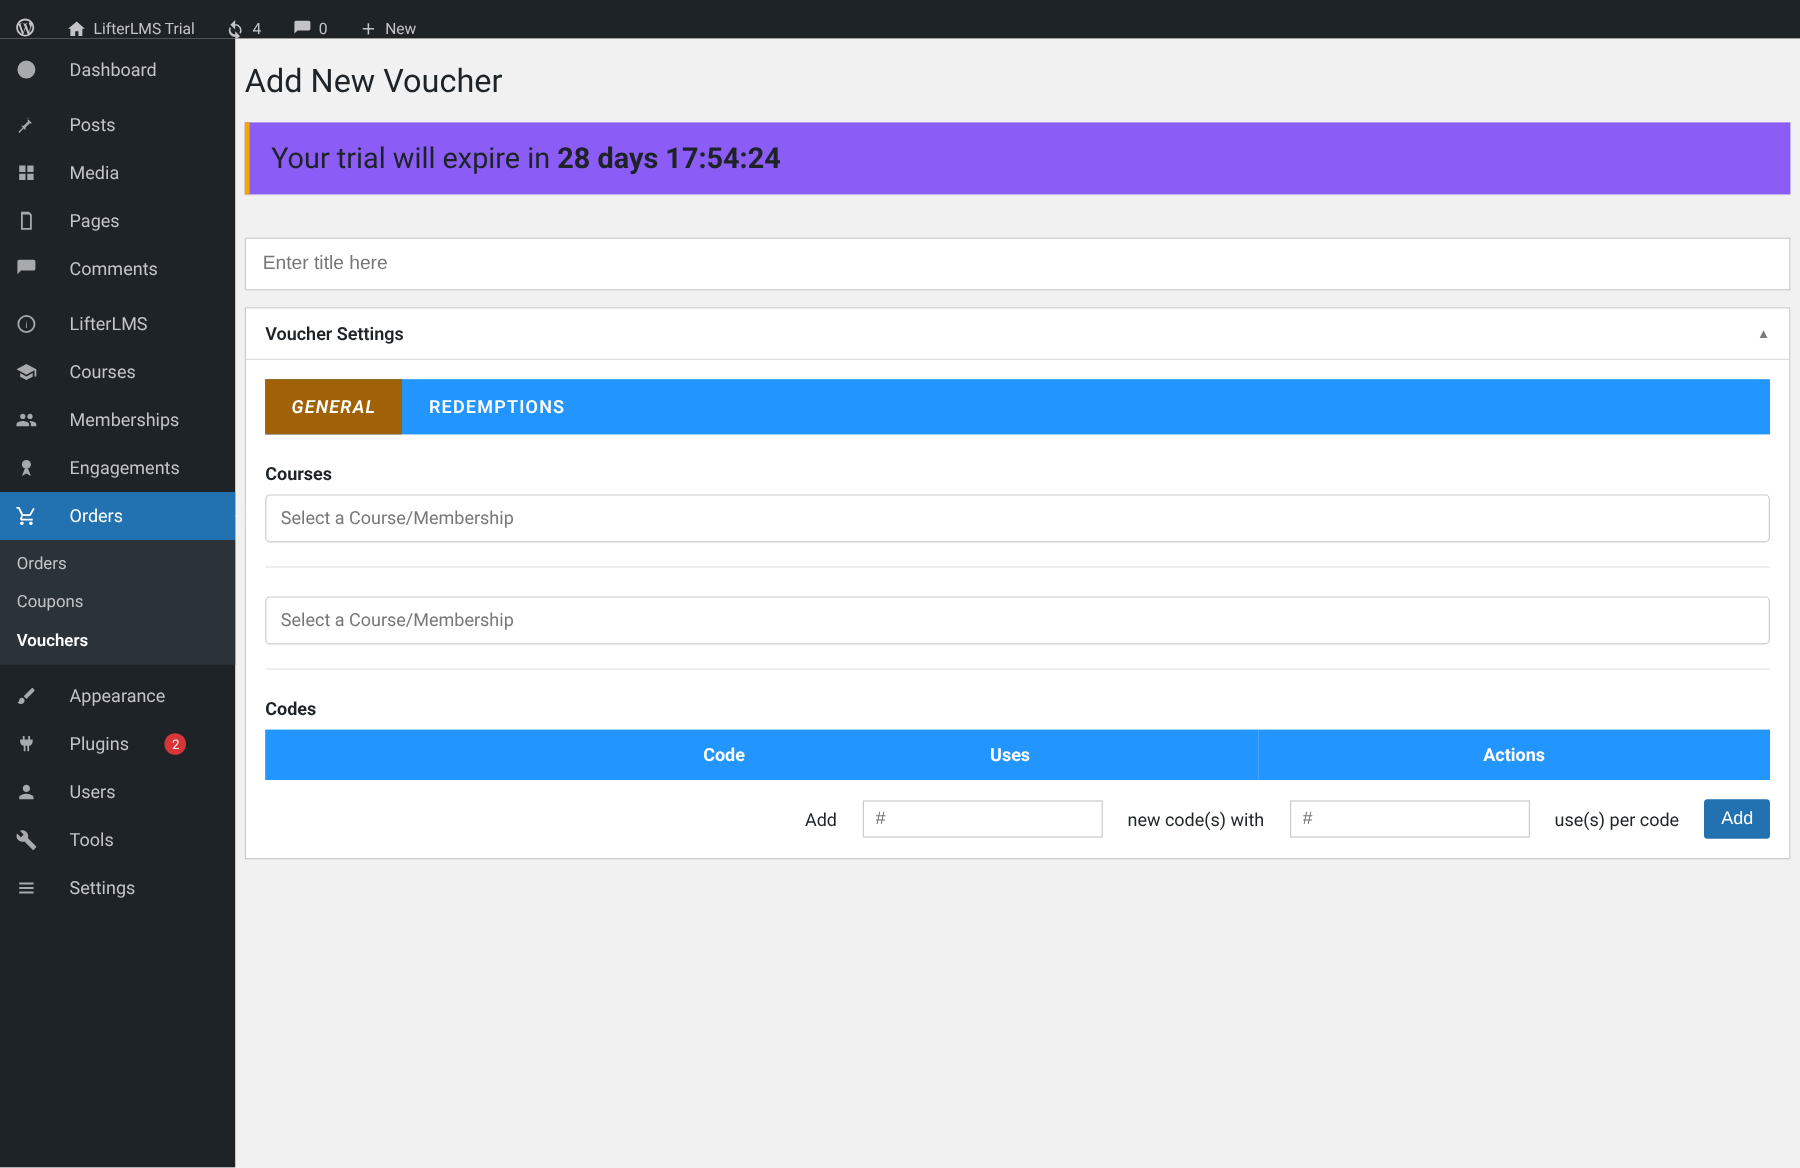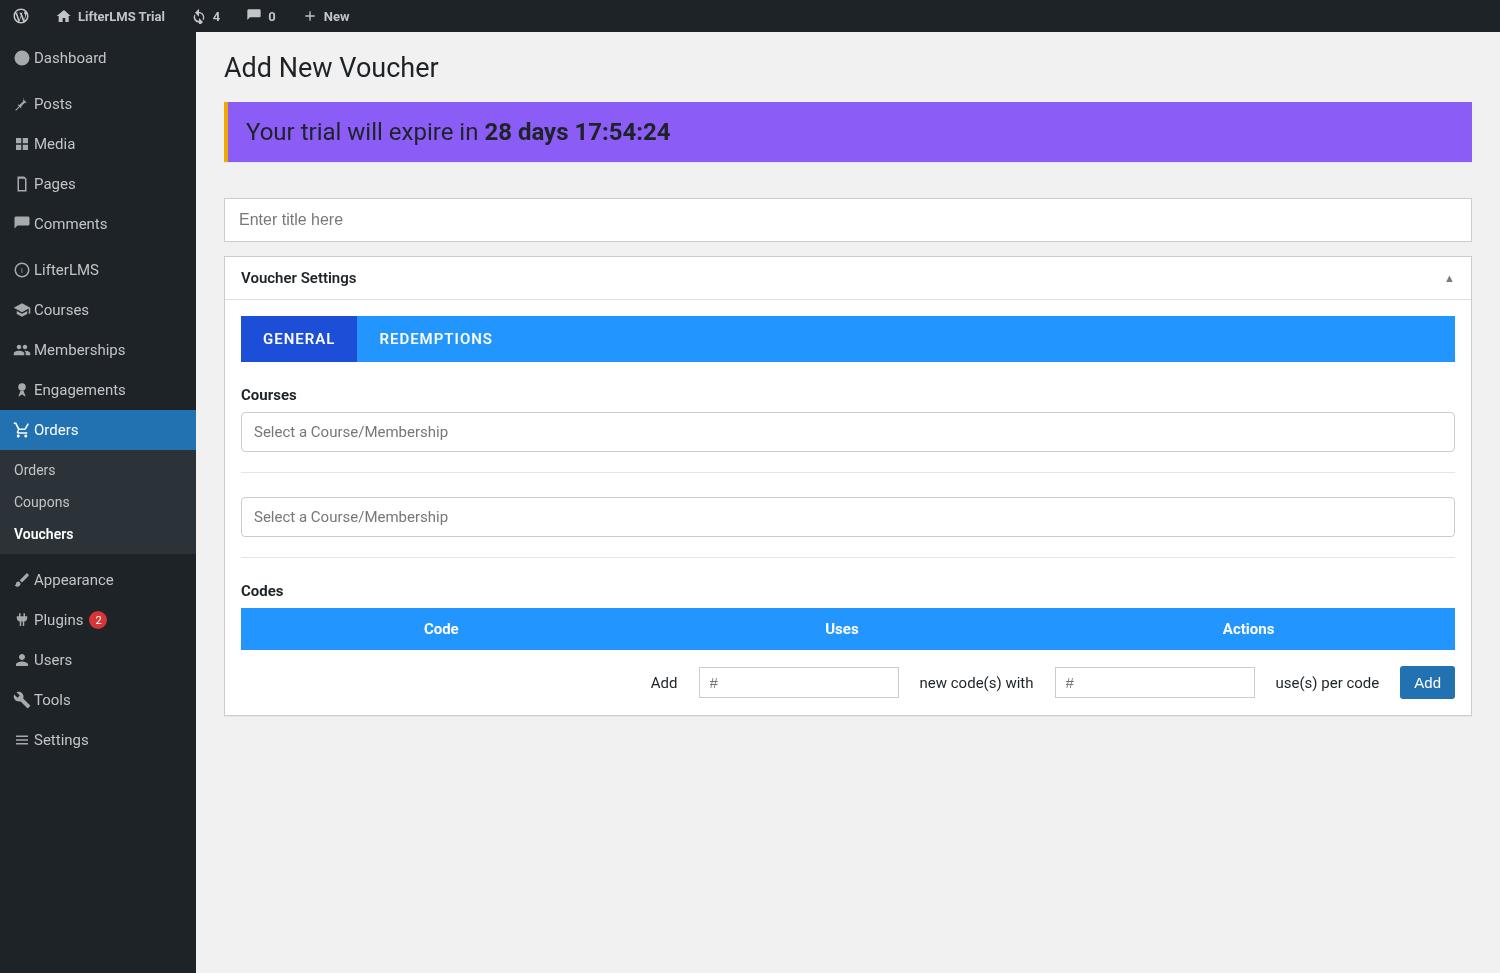--- a/index.html
+++ b/index.html
@@ -8,25 +8,24 @@
   background: #f1f1f1;
   color: #1d2327;
   font-size: 14px;
 }
 
 
 .adminbar {
   height: 32px;
   background: #1d2327;
   display: flex;
-  align-items: center;
+  align-items: flex-end;
   color: #c3c4c7;
   padding: 0 6px;
   gap: 14px;
-  font-weight: bold;
 }
 .adminbar .ab-item {
   display: flex;
   align-items: center;
   gap: 6px;
   padding: 0 6px;
   cursor: pointer;
   font-size: 13px;
 }
 .adminbar svg { fill: #c3c4c7; }
@@ -35,21 +34,21 @@
 .wrapper { display: flex; min-height: calc(100vh - 32px); }
 .sidebar {
   width: 196px;
   background: #1d2327;
   color: #c3c4c7;
   padding-top: 6px;
 }
 .menu-item {
   display: flex;
   align-items: center;
-  gap: 2px;
+  gap: 26px;
   padding: 10px 12px;
   font-size: 15px;
   cursor: pointer;
   position: relative;
 }
 .menu-item.active {
   background: #2271b1;
   color: #fff;
 }
 .menu-item.active::after {
@@ -82,21 +81,21 @@
   height: 18px;
   display: inline-flex;
   align-items: center;
   justify-content: center;
   padding: 0 5px;
   margin-left: 4px;
 }
 .separator { height: 6px; }
 
 
-.main { flex: 1; padding: 20px 28px; border-radius: 24px; }
+.main { flex: 1; padding: 20px 8px; border-radius: 24px; }
 h1 { font-size: 27px; font-weight: 400; color: #1d2327; margin-bottom: 18px; }
 .trial-notice {
   background: #8b5cf6;
   border-left: 4px solid #f0a800;
   padding: 16px 18px;
   font-size: 24px;
   box-shadow: 0 1px 1px rgba(0,0,0,0.04);
   margin-bottom: 36px;
 }
 .trial-notice .bold { font-weight: 700; }
@@ -125,41 +124,41 @@
 }
 .toggle-indicator { color: #787c82; font-size: 11px; }
 .postbox-body { padding: 16px; }
 .tab {
   padding: 14px 22px;
   font-size: 15px;
   font-weight: 600;
   letter-spacing: 1px;
   cursor: pointer;
 }
-.tab.active { background: #1d4ed8; color: #fff; }
+.tab.active { background: #a16207; color: #fff; font-style: italic; }
 .tab-bar { background: #2295ff; color: #fff; display: flex; }
 .form-section {
   padding: 24px 0 20px;
   border-bottom: 1px solid #e5e5e5;
 }
 .form-section:last-child { border-bottom: none; padding-bottom: 0; }
 .form-label { font-weight: 700; font-size: 15px; margin-bottom: 8px; display: block; }
 .select-input {
   width: 100%;
   padding: 10px 12px;
   border: 1px solid #ccc;
   border-radius: 4px;
   font-size: 15px;
   color: #777;
   background: #fff;
 }
 .codes-table { width: 100%; margin-top: 8px; border-collapse: collapse; }
 .codes-table thead { background: #2295ff; color: #fff; }
 .codes-table th { padding: 12px 14px; font-size: 15px; font-weight: 700; text-align: center; }
-.codes-table th:first-child { text-align: center; width: 33%; }
+.codes-table th:first-child { text-align: right; width: 33%; }
 .codes-table th:nth-child(2) { width: 33%; }
 .codes-foot {
   display: flex;
   align-items: center;
   justify-content: flex-end;
   gap: 21px;
   padding: 16px 0 0;
   font-size: 15px;
 }
 .mini-input {

